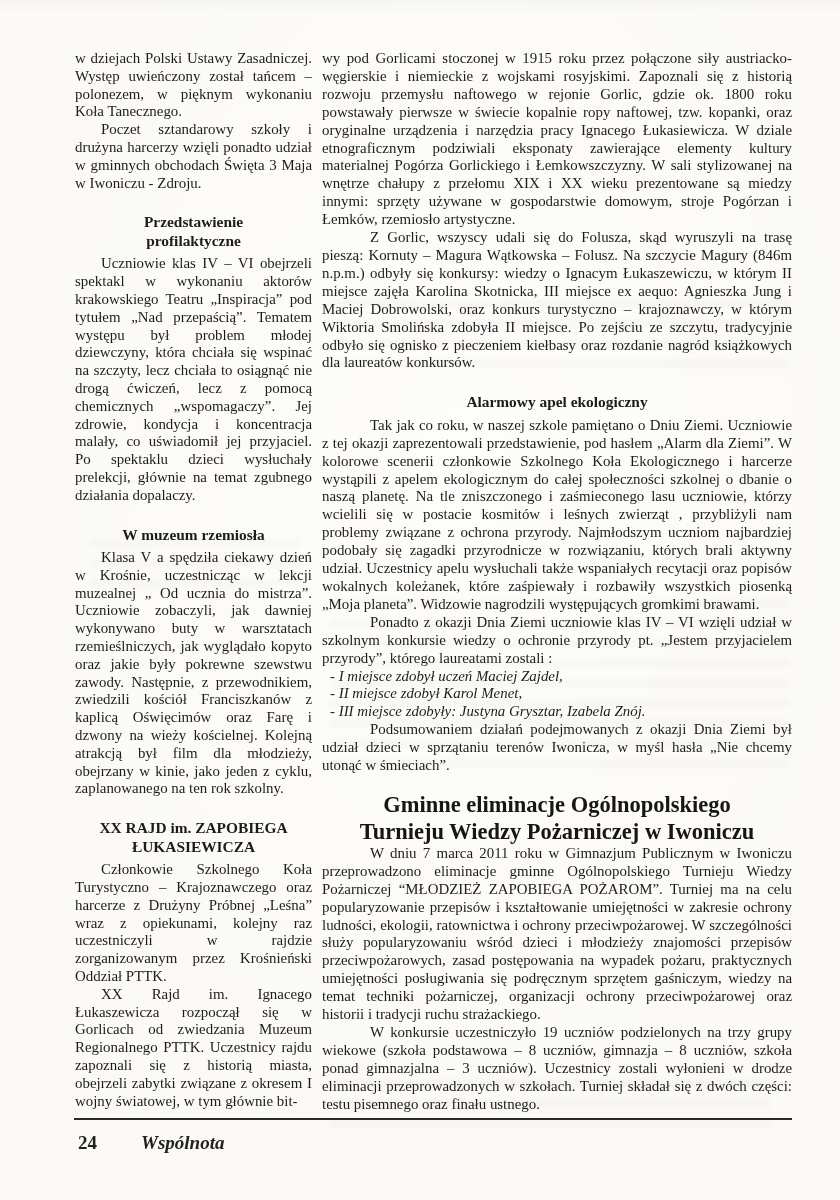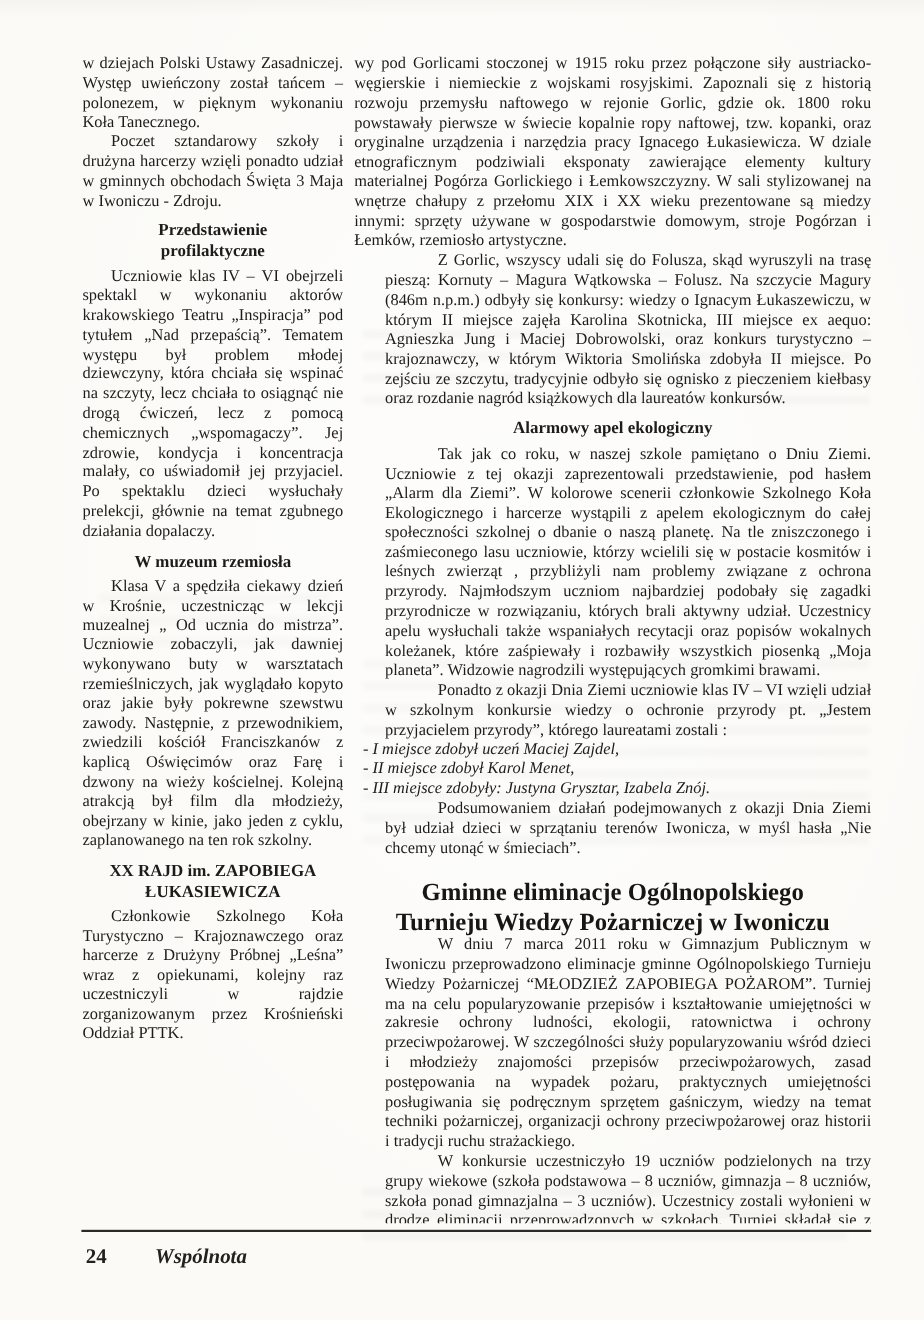--- a/index.html
+++ b/index.html
@@ -51,24 +51,24 @@
     width: 470px;
     height: 1062px;
     font-size: 14.9px;
     line-height: 17.9px;
   }
   p.body-par {
     margin: 0;
     text-align: justify;
   }
   p.indent-sm { text-indent: 26px; }
-  p.indent-lg { text-indent: 48px; margin-left: 28px; }
+  p.indent-lg { text-indent: 48px; }
 
   h3.sec-heading {
-    margin: 9px auto 5px auto;
+    margin: 21px auto 5px auto;
     font-size: 15.4px;
     line-height: 18.5px;
     font-weight: bold;
     text-align: center;
   }
   h3.narrow { max-width: 160px; }
   h2.article-title {
     margin: 16px auto 0 auto;
     max-width: 426px;
     font-size: 22.5px;
@@ -129,20 +129,21 @@
   <p class="body-par indent-sm">Poczet sztandarowy szkoły i drużyna harcerzy wzięli ponadto udział w gminnych obchodach Święta 3 Maja w Iwoniczu - Zdroju.</p>
 
   <h3 class="sec-heading narrow">Przedstawienie profilaktyczne</h3>
   <p class="body-par indent-sm">Uczniowie klas IV – VI obejrzeli spektakl w wykonaniu aktorów krakowskiego Teatru „Inspiracja” pod tytułem „Nad przepaścią”. Tematem występu był problem młodej dziewczyny, która chciała się wspinać na szczyty, lecz chciała to osiągnąć nie drogą ćwiczeń, lecz z pomocą chemicznych „wspomagaczy”. Jej zdrowie, kondycja i koncentracja malały, co uświadomił jej przyjaciel. Po spektaklu dzieci wysłuchały prelekcji, głównie na temat zgubnego działania dopalaczy.</p>
 
   <h3 class="sec-heading">W muzeum rzemiosła</h3>
   <p class="body-par indent-sm">Klasa V a spędziła ciekawy dzień w Krośnie, uczestnicząc w lekcji muzealnej „ Od ucznia do mistrza”. Uczniowie zobaczyli, jak dawniej wykonywano buty w warsztatach rzemieślniczych, jak wyglądało kopyto oraz jakie były pokrewne szewstwu zawody. Następnie, z przewodnikiem, zwiedzili kościół Franciszkanów z kaplicą Oświęcimów oraz Farę i dzwony na wieży kościelnej. Kolejną atrakcją był film dla młodzieży, obejrzany w kinie, jako jeden z cyklu, zaplanowanego na ten rok szkolny.</p>
 
   <h3 class="sec-heading">XX RAJD im. ZAPOBIEGA ŁUKASIEWICZA</h3>
   <p class="body-par indent-sm">Członkowie Szkolnego Koła Turystyczno – Krajoznawczego oraz harcerze z Drużyny Próbnej „Leśna” wraz z opiekunami, kolejny raz uczestniczyli w rajdzie zorganizowanym przez Krośnieński Oddział PTTK.</p>
+  <p class="body-par indent-sm">XX Rajd im. Ignacego Łukaszewicza rozpoczął się w Gorlicach od zwiedzania Muzeum Regionalnego PTTK. Uczestnicy rajdu zapoznali się z historią miasta, obejrzeli zabytki związane z okresem I wojny światowej, w tym głównie bit-</p>
 </div>
 
 <div class="col col-right">
   <p class="body-par">wy pod Gorlicami stoczonej w 1915 roku przez połączone siły austriacko-węgierskie i niemieckie z wojskami rosyjskimi. Zapoznali się z historią rozwoju przemysłu naftowego w rejonie Gorlic, gdzie ok. 1800 roku powstawały pierwsze w świecie kopalnie ropy naftowej, tzw. kopanki, oraz oryginalne urządzenia i narzędzia pracy Ignacego Łukasiewicza. W dziale etnograficznym podziwiali eksponaty zawierające elementy kultury materialnej Pogórza Gorlickiego i Łemkowszczyzny. W sali stylizowanej na wnętrze chałupy z przełomu XIX i XX wieku prezentowane są miedzy innymi: sprzęty używane w gospodarstwie domowym, stroje Pogórzan i Łemków, rzemiosło artystyczne.</p>
   <p class="body-par indent-lg">Z Gorlic, wszyscy udali się do Folusza, skąd  wyruszyli na trasę pieszą: Kornuty – Magura Wątkowska – Folusz. Na szczycie Magury (846m n.p.m.) odbyły się konkursy: wiedzy o Ignacym Łukaszewiczu, w którym II miejsce zajęła Karolina Skotnicka,  III miejsce ex aequo: Agnieszka Jung i Maciej Dobrowolski, oraz konkurs turystyczno – krajoznawczy, w którym Wiktoria Smolińska zdobyła II miejsce. Po zejściu ze szczytu, tradycyjnie odbyło się ognisko z pieczeniem kiełbasy oraz  rozdanie nagród książkowych dla laureatów konkursów.</p>
 
   <h3 class="sec-heading">Alarmowy apel ekologiczny</h3>
   <p class="body-par indent-lg">Tak jak co roku, w naszej szkole pamiętano o Dniu Ziemi. Uczniowie z tej okazji zaprezentowali przedstawienie, pod hasłem „Alarm dla Ziemi”. W kolorowe scenerii członkowie Szkolnego Koła Ekologicznego i harcerze wystąpili z apelem ekologicznym do całej społeczności szkolnej o dbanie o naszą planetę. Na tle zniszczonego i zaśmieconego lasu uczniowie, którzy wcielili się w postacie kosmitów i leśnych zwierząt , przybliżyli nam problemy związane z ochrona przyrody. Najmłodszym uczniom najbardziej podobały się zagadki przyrodnicze w rozwiązaniu, których brali aktywny udział. Uczestnicy apelu wysłuchali także wspaniałych recytacji oraz popisów wokalnych koleżanek, które zaśpiewały i rozbawiły wszystkich piosenką „Moja planeta”. Widzowie nagrodzili występujących gromkimi brawami.</p>
   <p class="body-par indent-lg">Ponadto z okazji Dnia Ziemi uczniowie klas IV – VI wzięli udział w szkolnym konkursie wiedzy o ochronie przyrody pt. „Jestem przyjacielem przyrody”, którego laureatami zostali :</p>
 

